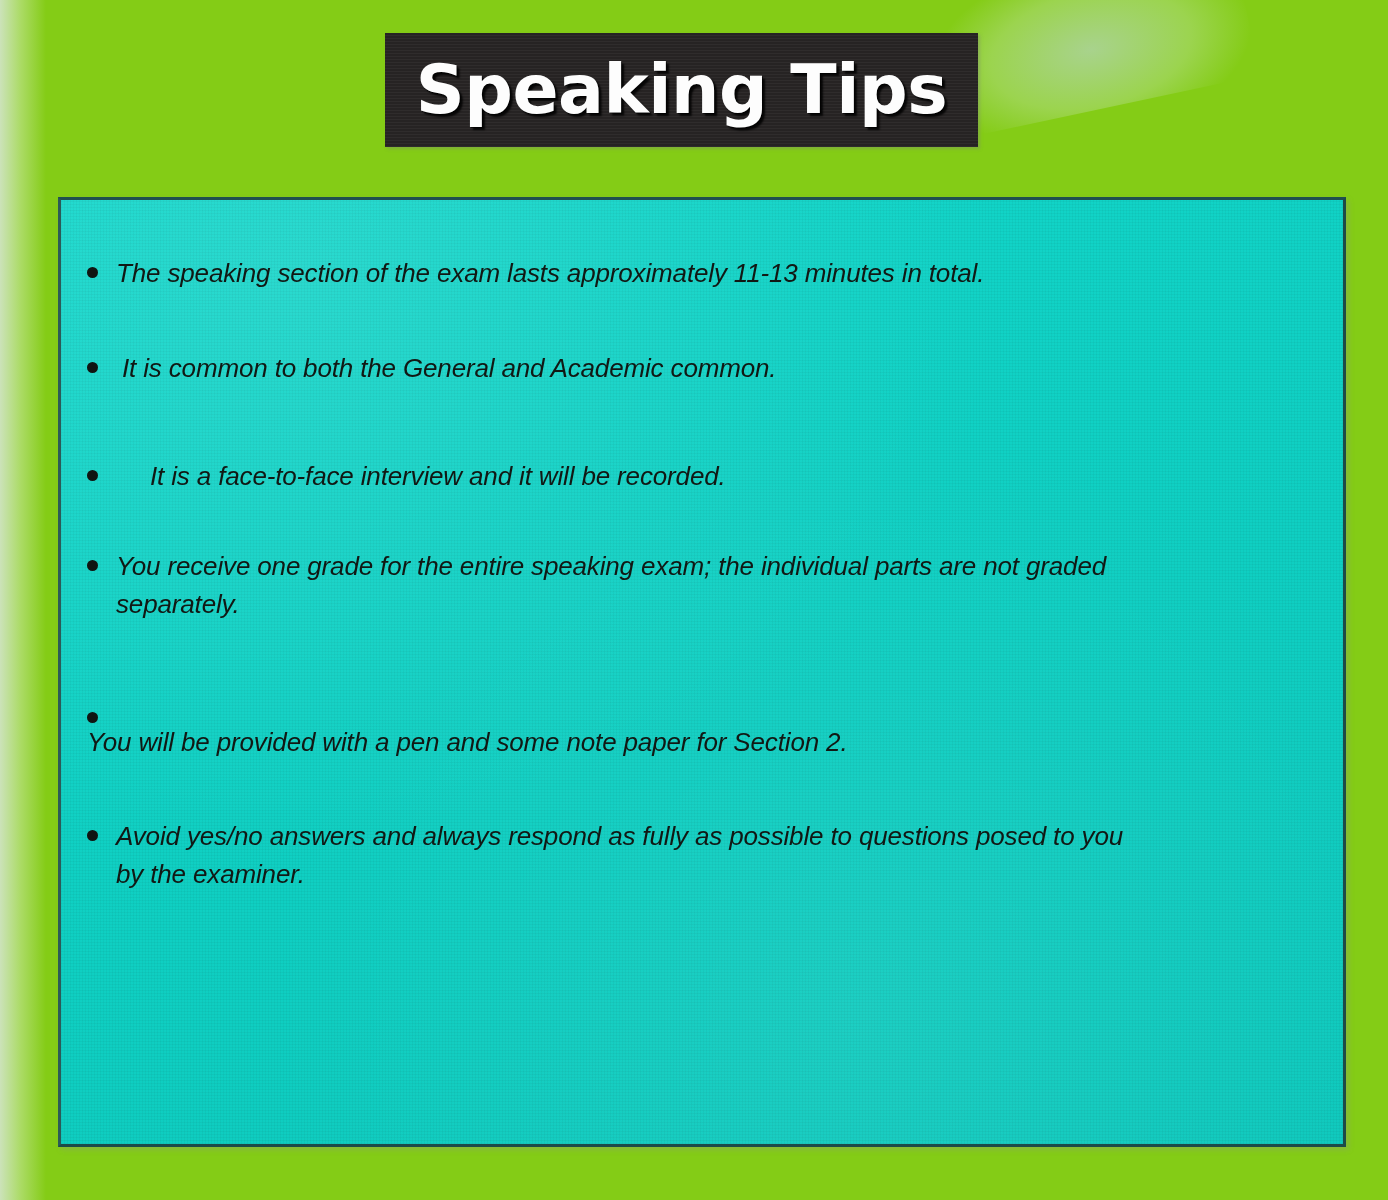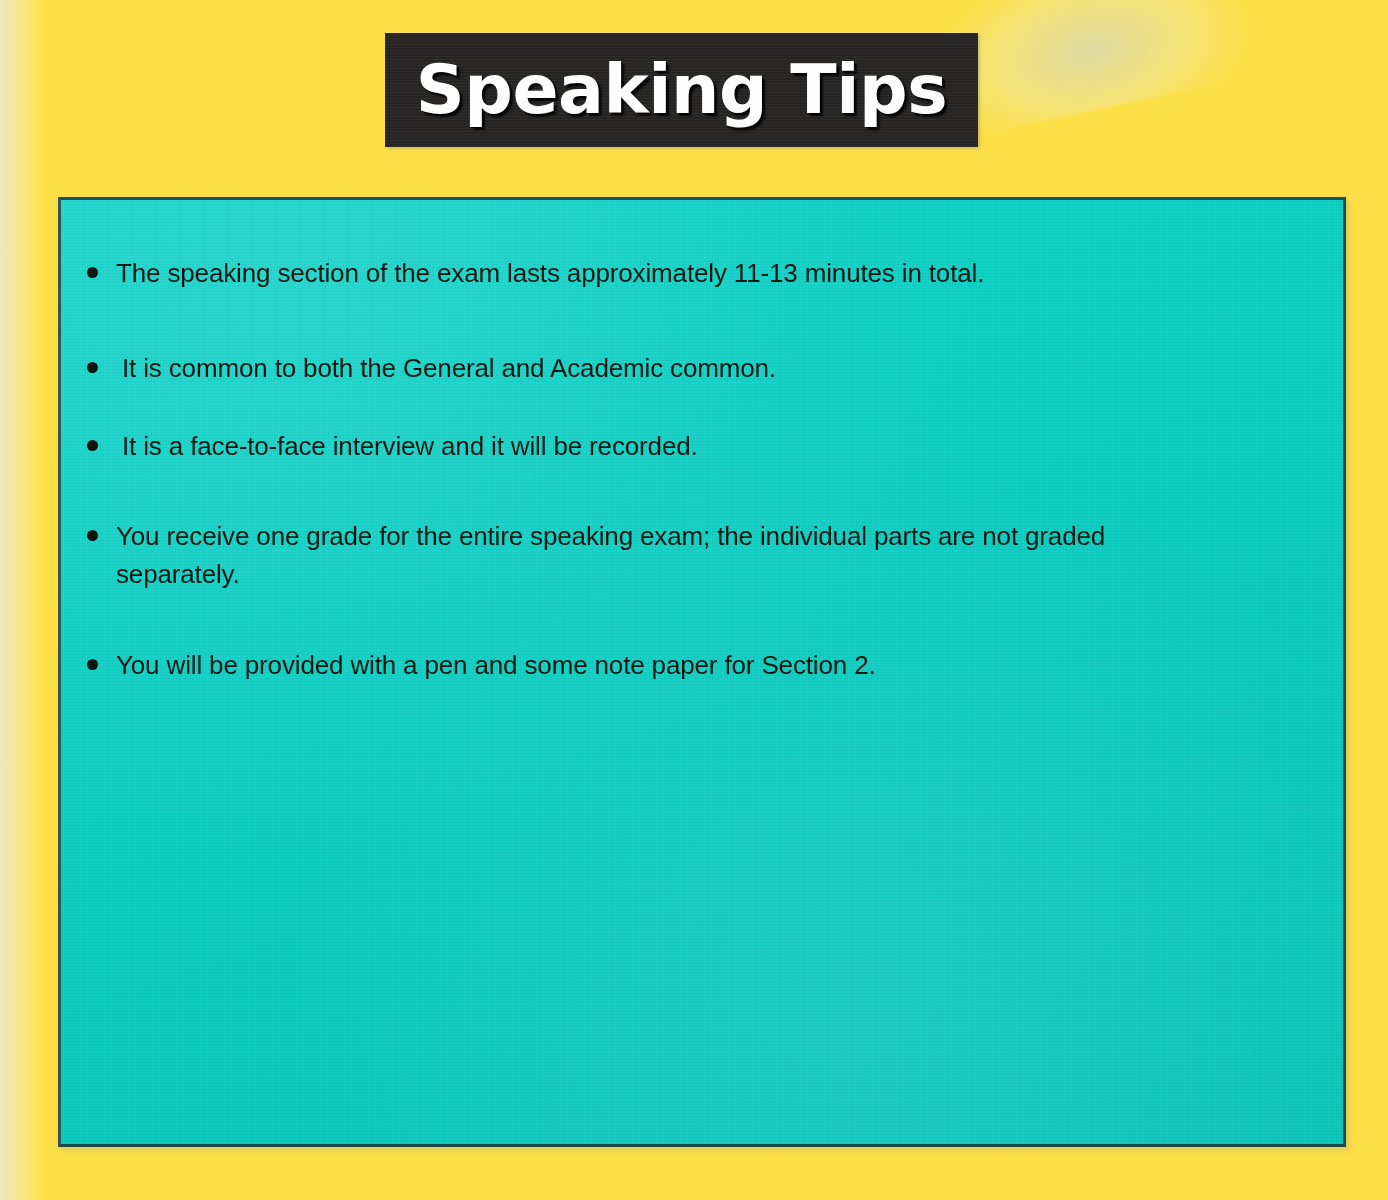--- a/index.html
+++ b/index.html
@@ -13,21 +13,21 @@
     height: 1200px;
     overflow: hidden;
     font-family: "Liberation Sans", sans-serif;
     position: relative;
   }
 
   
   #page {
     position: absolute;
     inset: 0;
-    background: #fde047;
+    background: #84cc16;
     overflow: hidden;
   }
   
   #page::before {
     content: "";
     position: absolute;
     top: -40px; right: 140px;
     width: 320px; height: 150px;
     background: radial-gradient(ellipse at 50% 60%, rgba(198,216,238,0.55) 0%, rgba(225,236,248,0.25) 45%, rgba(255,255,255,0) 72%);
     transform: rotate(-12deg);
@@ -102,20 +102,21 @@
       radial-gradient(ellipse at 62% 86%, rgba(255,255,255,0.06) 0%, rgba(255,255,255,0) 52%);
     pointer-events: none;
   }
 
   
   #tips-list {
     position: absolute;
     left: 0; top: 0; right: 0; bottom: 0;
     padding: 54px 18px 8px 26px;
     box-sizing: border-box;
+    font-style: italic;
   }
   .tip-item {
     display: flex;
     align-items: flex-start;
     position: relative;
   }
   .tip-bullet {
     flex: 0 0 auto;
     width: 11px;
     height: 11px;
@@ -129,23 +130,23 @@
     color: #111814;
     font-family: "Liberation Sans", sans-serif;
     font-size: 26px;
     line-height: 38px;
     letter-spacing: -0.15px;
     white-space: pre-line;
   }
   
   .tip-item[data-row="0"] { margin-top: 0px; }
   .tip-item[data-row="1"] { margin-top: 57px; }
-  .tip-item[data-row="2"] { margin-top: 40px; }
+  .tip-item[data-row="2"] { margin-top: 70px; gap: 28px; }
   .tip-item[data-row="3"] { margin-top: 52px; }
-  .tip-item[data-row="4"] { margin-top: 53px; }
+  .tip-item[data-row="4"] { margin-top: 76px; flex-direction: column; }
   .tip-item[data-row="5"] { margin-top: 56px; }
   .tip-item[data-row="6"] { margin-top: 56px; }
   .tip-item[data-row="7"] { margin-top: 74px; }
   
   .tip-item[data-row="6"] .tip-text { line-height: 60px; }
   
   .tip-item[data-indent="true"] .tip-text { padding-left: 6px; }
 </style>
 </head>
 <body>
@@ -174,16 +175,21 @@
         </div>
         <div class="tip-item" data-row="3">
           <span class="tip-bullet"></span>
           <span class="tip-text">You receive one grade for the entire speaking exam; the individual parts are not graded
 separately.</span>
         </div>
         <div class="tip-item" data-row="4">
           <span class="tip-bullet"></span>
           <span class="tip-text">You will be provided with a pen and some note paper for Section 2.</span>
         </div>
+        <div class="tip-item" data-row="5">
+          <span class="tip-bullet"></span>
+          <span class="tip-text">Avoid yes/no answers and always respond as fully as possible to questions posed to you
+by the examiner.</span>
+        </div>
       </div>
   </div>
 
 </div>
 
 </body></html>

